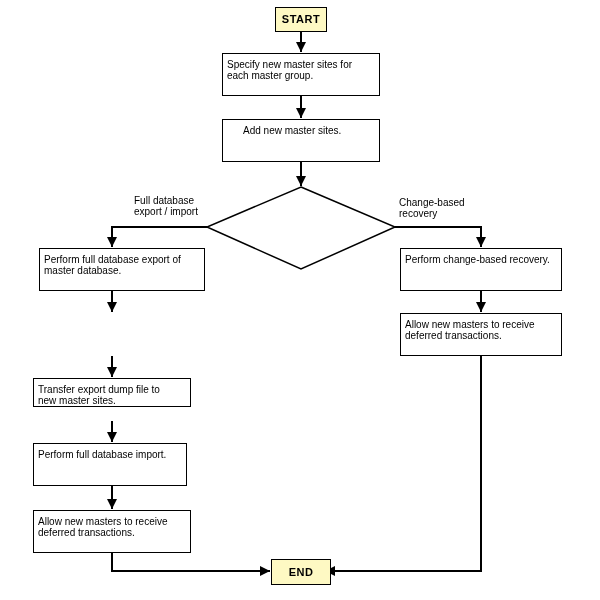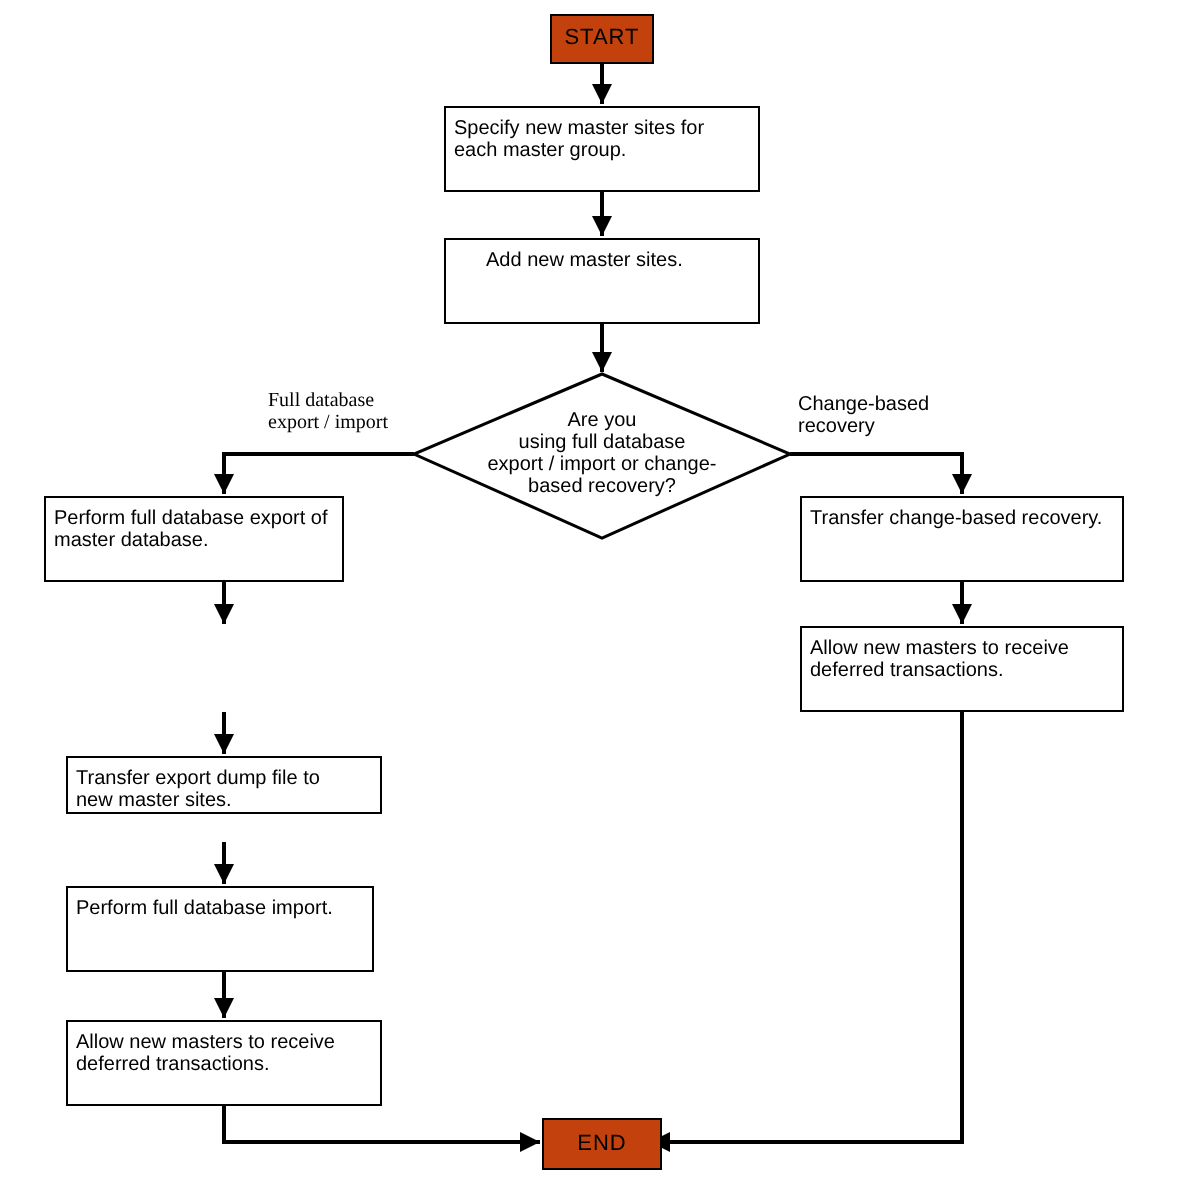--- a/index.html
+++ b/index.html
@@ -30,29 +30,30 @@
     border: 1.5px solid #000000;
     font-size: 10px;
     line-height: 11px;
     padding: 5px 4px;
     white-space: pre;
     text-align: left;
   }
   .terminal {
     position: absolute;
     box-sizing: border-box;
-    background: #c2410c;
+    background: #fef9c3;
     border: 1.5px solid #000000;
     font-size: 11px;
     line-height: 11px;
     display: flex;
     align-items: center;
     justify-content: center;
     letter-spacing: 0.5px;
     white-space: pre;
+    font-weight: bold;
   }
   .free-label {
     position: absolute;
     font-size: 10px;
     line-height: 11px;
     white-space: pre;
   }
   .diamond-text {
     position: absolute;
     left: 216px;
@@ -96,41 +97,37 @@
 
   <div class="terminal" style="left:275px; top:7px; width:52px; height:25px;">START</div>
 
   <div class="terminal" style="left:271px; top:559px; width:60px; height:26px;">END</div>
 
   <div class="box" style="left:222px; top:53px; width:158px; height:43px;">Specify new master sites for
 each master group.</div>
 
   <div class="box" style="left:222px; top:119px; width:158px; height:43px;padding-left:20px;">Add new master sites.</div>
 
-  <div class="diamond-text">Are you
-using full database
-export / import or change-
-based recovery?</div>
 
-  <div class="free-label" style="left:134px; top:195px;font-family:Liberation Serif, serif;">Full database
+  <div class="free-label" style="left:134px; top:195px;">Full database
 export / import</div>
 
   <div class="free-label" style="left:399px; top:197px;">Change-based
 recovery</div>
 
-  <div class="box" style="left:22px; top:248px; width:150px; height:43px;">Perform full database export of
+  <div class="box" style="left:39px; top:248px; width:166px; height:43px;">Perform full database export of
 master database.</div>
 
 
   <div class="box" style="left:33px; top:378px; width:158px; height:29px;">Transfer export dump file to
 new master sites.</div>
 
   <div class="box" style="left:33px; top:443px; width:154px; height:43px;">Perform full database import.</div>
 
   <div class="box" style="left:33px; top:510px; width:158px; height:43px;">Allow new masters to receive
 deferred transactions.</div>
 
-  <div class="box" style="left:400px; top:248px; width:162px; height:43px;">Transfer change-based recovery.</div>
+  <div class="box" style="left:400px; top:248px; width:162px; height:43px;">Perform change-based recovery.</div>
 
   <div class="box" style="left:400px; top:313px; width:162px; height:43px;">Allow new masters to receive
 deferred transactions.</div>
 
 </div>
 
 </body></html>

